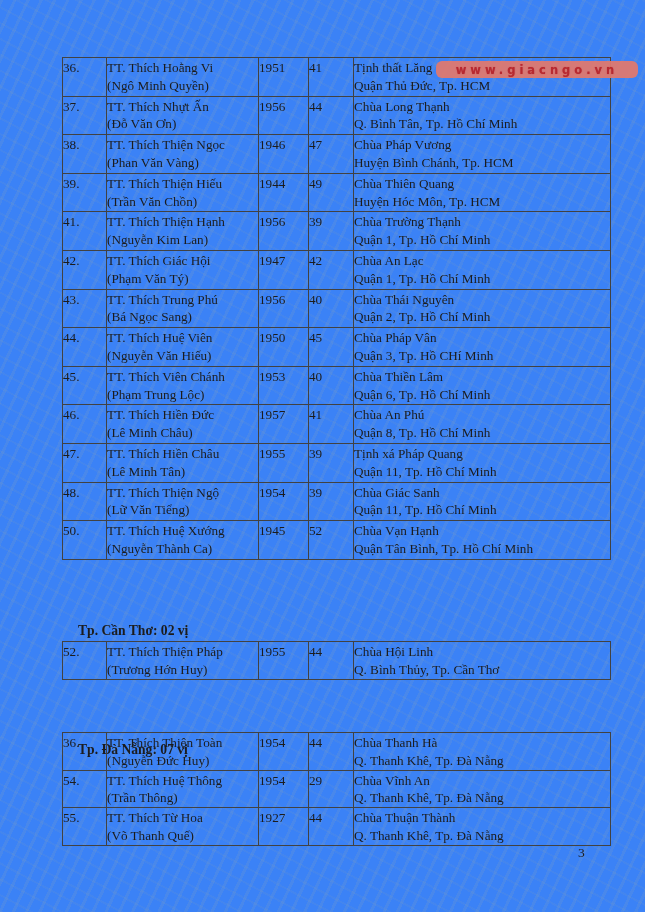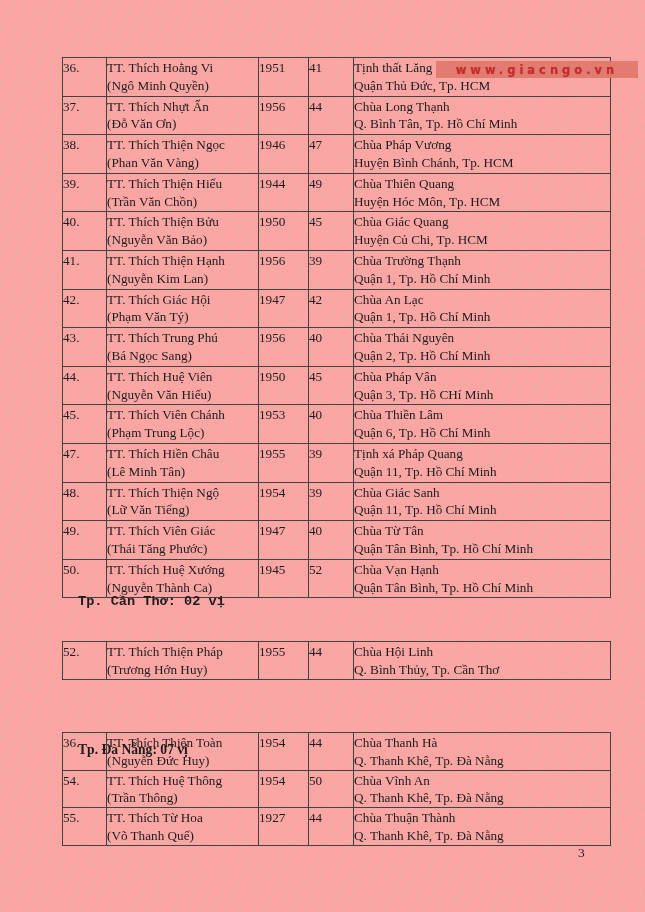--- a/index.html
+++ b/index.html
@@ -1,19 +1,19 @@
 <!DOCTYPE html>
 <html><head>
 <meta charset="utf-8">
 <style>
   html,body{margin:0;padding:0;background:#e8e8e4;}
   .page{
     position:relative;
     width:645px;height:912px;
-    background-color:#fca5a5;
+    background-color:#3b82f6;
     overflow:hidden;
     font-family:"Liberation Serif","DejaVu Serif",serif;
     color:#1c1c1c;
   }
   .page::before{
     content:"";
     position:absolute;inset:0;
     background-image:
       repeating-linear-gradient(115deg, rgba(195,188,140,0.10) 0 3px, rgba(255,255,255,0) 3px 12px),
       repeating-linear-gradient(28deg, rgba(180,178,135,0.07) 0 2px, rgba(255,255,255,0) 2px 14px);
@@ -43,32 +43,32 @@
   .c-temple{padding-left:11px;}
   #tbl-0{top:57px;}
   #tbl-1{top:641px;}
   #tbl-2{top:732px;}
   .section-header{
     position:absolute;left:78px;
     font-weight:bold;
     font-size:13.6px;
     line-height:16px;
   }
-  #hdr-1{top:594px;font-family:Liberation Mono, monospace;}
+  #hdr-1{top:623px;}
   #hdr-2{top:742px;}
   .page-number{
     position:absolute;left:578px;top:845px;
     font-size:13.5px;
   }
   .watermark{
     position:absolute;left:436px;top:61px;
     width:202px;height:17px;
     background:#e2796d;
     opacity:0.93;
-    border-radius:0;
+    border-radius:6px;
     display:flex;align-items:center;justify-content:center;
     font-family:"DejaVu Sans","Liberation Sans",sans-serif;
     font-weight:bold;
     font-size:11.5px;
     letter-spacing:4px;
     color:#c22323;
     z-index:5;
     text-shadow:0 0 1px rgba(180,20,20,0.5);
   }
 </style>
@@ -159,39 +159,20 @@
           </td>
     <td class="c-age">
             <div>49</div>
           </td>
     <td class="c-temple">
       <div>Chùa Thiên Quang</div>
       <div>Huyện Hóc Môn, Tp. HCM</div>
     </td>
   </tr>
 
-  <tr>
-    <td class="c-no">
-            <div>40.</div>
-          </td>
-    <td class="c-name">
-      <div>TT. Thích Thiện Bửu</div>
-      <div>(Nguyễn Văn Bảo)</div>
-    </td>
-    <td class="c-year">
-            <div>1950</div>
-          </td>
-    <td class="c-age">
-            <div>45</div>
-          </td>
-    <td class="c-temple">
-      <div>Chùa Giác Quang</div>
-      <div>Huyện Củ Chi, Tp. HCM</div>
-    </td>
-  </tr>
 
   <tr>
     <td class="c-no">
             <div>41.</div>
           </td>
     <td class="c-name">
       <div>TT. Thích Thiện Hạnh</div>
       <div>(Nguyễn Kim Lan)</div>
     </td>
     <td class="c-year">
@@ -279,20 +260,39 @@
           </td>
     <td class="c-age">
             <div>40</div>
           </td>
     <td class="c-temple">
       <div>Chùa Thiền Lâm</div>
       <div>Quận 6, Tp. Hồ Chí Minh</div>
     </td>
   </tr>
 
+  <tr>
+    <td class="c-no">
+            <div>46.</div>
+          </td>
+    <td class="c-name">
+      <div>TT. Thích Hiền Đức</div>
+      <div>(Lê Minh Châu)</div>
+    </td>
+    <td class="c-year">
+            <div>1957</div>
+          </td>
+    <td class="c-age">
+            <div>41</div>
+          </td>
+    <td class="c-temple">
+      <div>Chùa An Phú</div>
+      <div>Quận 8, Tp. Hồ Chí Minh</div>
+    </td>
+  </tr>
 
   <tr>
     <td class="c-no">
             <div>47.</div>
           </td>
     <td class="c-name">
       <div>TT. Thích Hiền Châu</div>
       <div>(Lê Minh Tân)</div>
     </td>
     <td class="c-year">
@@ -320,39 +320,20 @@
           </td>
     <td class="c-age">
             <div>39</div>
           </td>
     <td class="c-temple">
       <div>Chùa Giác Sanh</div>
       <div>Quận 11, Tp. Hồ Chí Minh</div>
     </td>
   </tr>
 
-  <tr>
-    <td class="c-no">
-            <div>49.</div>
-          </td>
-    <td class="c-name">
-      <div>TT. Thích Viên Giác</div>
-      <div>(Thái Tăng Phước)</div>
-    </td>
-    <td class="c-year">
-            <div>1947</div>
-          </td>
-    <td class="c-age">
-            <div>40</div>
-          </td>
-    <td class="c-temple">
-      <div>Chùa Từ Tân</div>
-      <div>Quận Tân Bình, Tp. Hồ Chí Minh</div>
-    </td>
-  </tr>
 
   <tr>
     <td class="c-no">
             <div>50.</div>
           </td>
     <td class="c-name">
       <div>TT. Thích Huệ Xướng</div>
       <div>(Nguyễn Thành Ca)</div>
     </td>
     <td class="c-year">
@@ -439,21 +420,21 @@
             <div>54.</div>
           </td>
     <td class="c-name">
       <div>TT. Thích Huệ Thông</div>
       <div>(Trần Thông)</div>
     </td>
     <td class="c-year">
             <div>1954</div>
           </td>
     <td class="c-age">
-            <div>50</div>
+            <div>29</div>
           </td>
     <td class="c-temple">
       <div>Chùa Vĩnh An</div>
       <div>Q. Thanh Khê, Tp. Đà Nẵng</div>
     </td>
   </tr>
 
   <tr>
     <td class="c-no">
             <div>55.</div>

